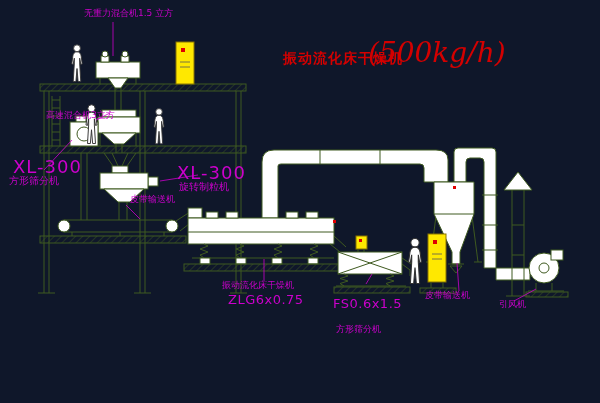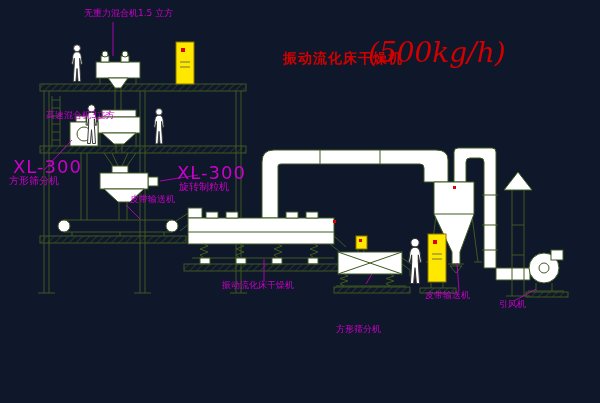--- a/index.html
+++ b/index.html
@@ -268,19 +268,21 @@
 
   <div class="lbl lbl-model" style="left:177px; top:163px;">XL-300</div>
   <div class="lbl lbl-name" style="left:179px; top:181px;">旋转制粒机</div>
 
   <div class="lbl lbl-small" style="left:103px; top:195px;margin-left:27px;">皮带输送机</div>
 
   <div class="title-main" style="left:283px; top:50px;">振动流化床干燥机</div>
   <div class="title-cap" style="left:368px; top:36px;">(500kg/h)</div>
 
   <div class="lbl lbl-small" style="left:222px; top:281px;">振动流化床干燥机</div>
+  <div class="lbl lbl-big" style="left:228px; top:293px;">ZLG6x0.75</div>
 
   <div class="lbl lbl-small" style="left:336px; top:285px;margin-top:40px;">方形筛分机</div>
+  <div class="lbl lbl-big" style="left:333px; top:297px;">FS0.6x1.5</div>
 
   <div class="lbl lbl-small" style="left:425px; top:291px;">皮带输送机</div>
 
   <div class="lbl lbl-small" style="left:499px; top:300px;">引风机</div>
 </div>
 
 </body></html>

